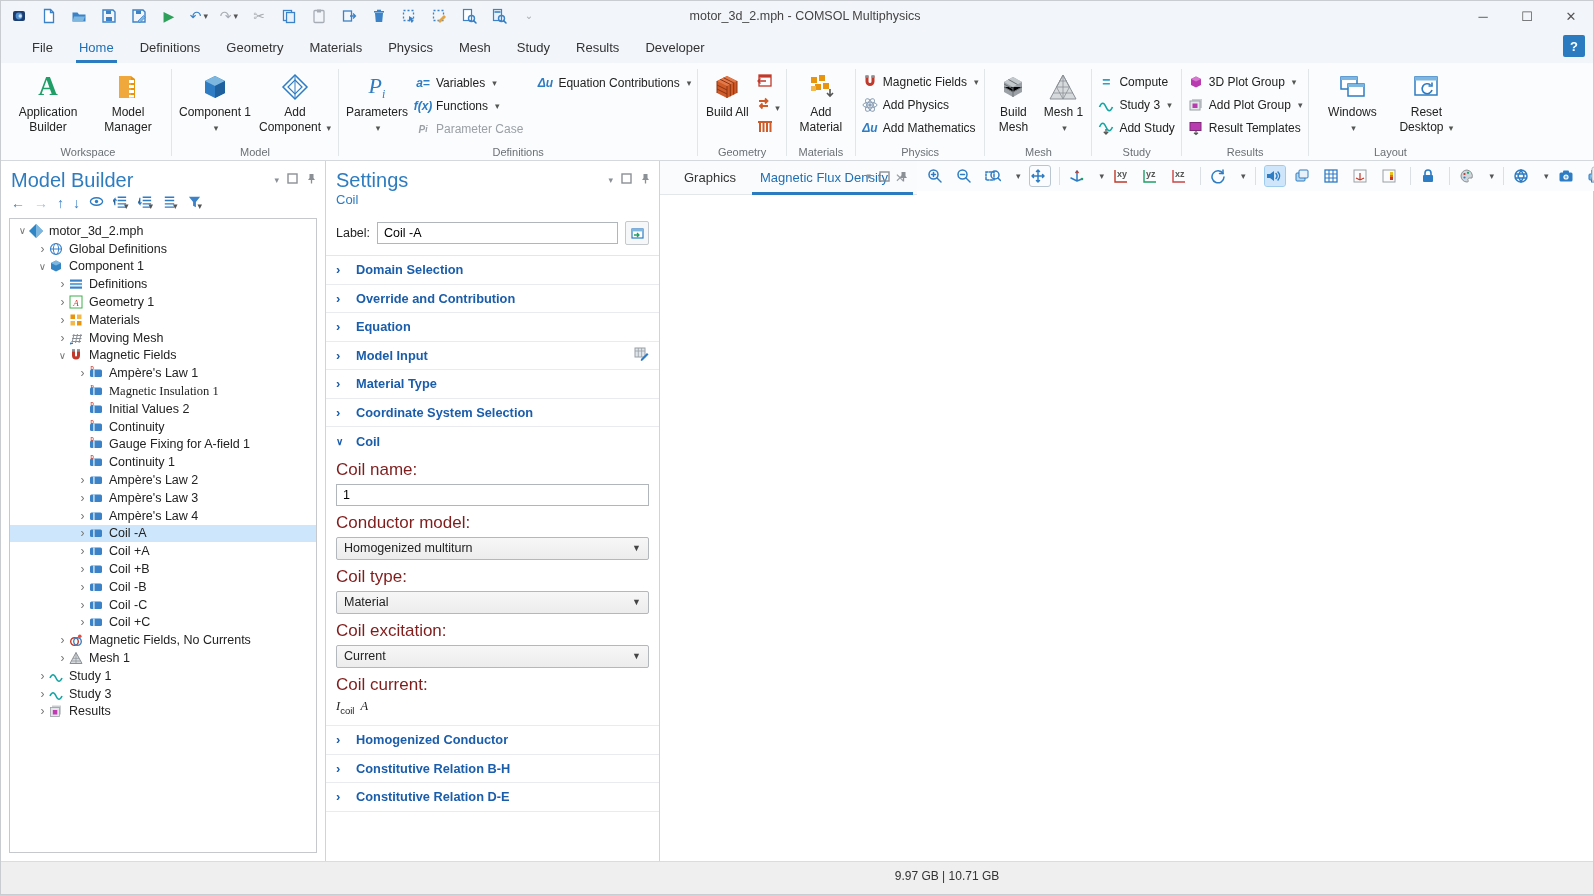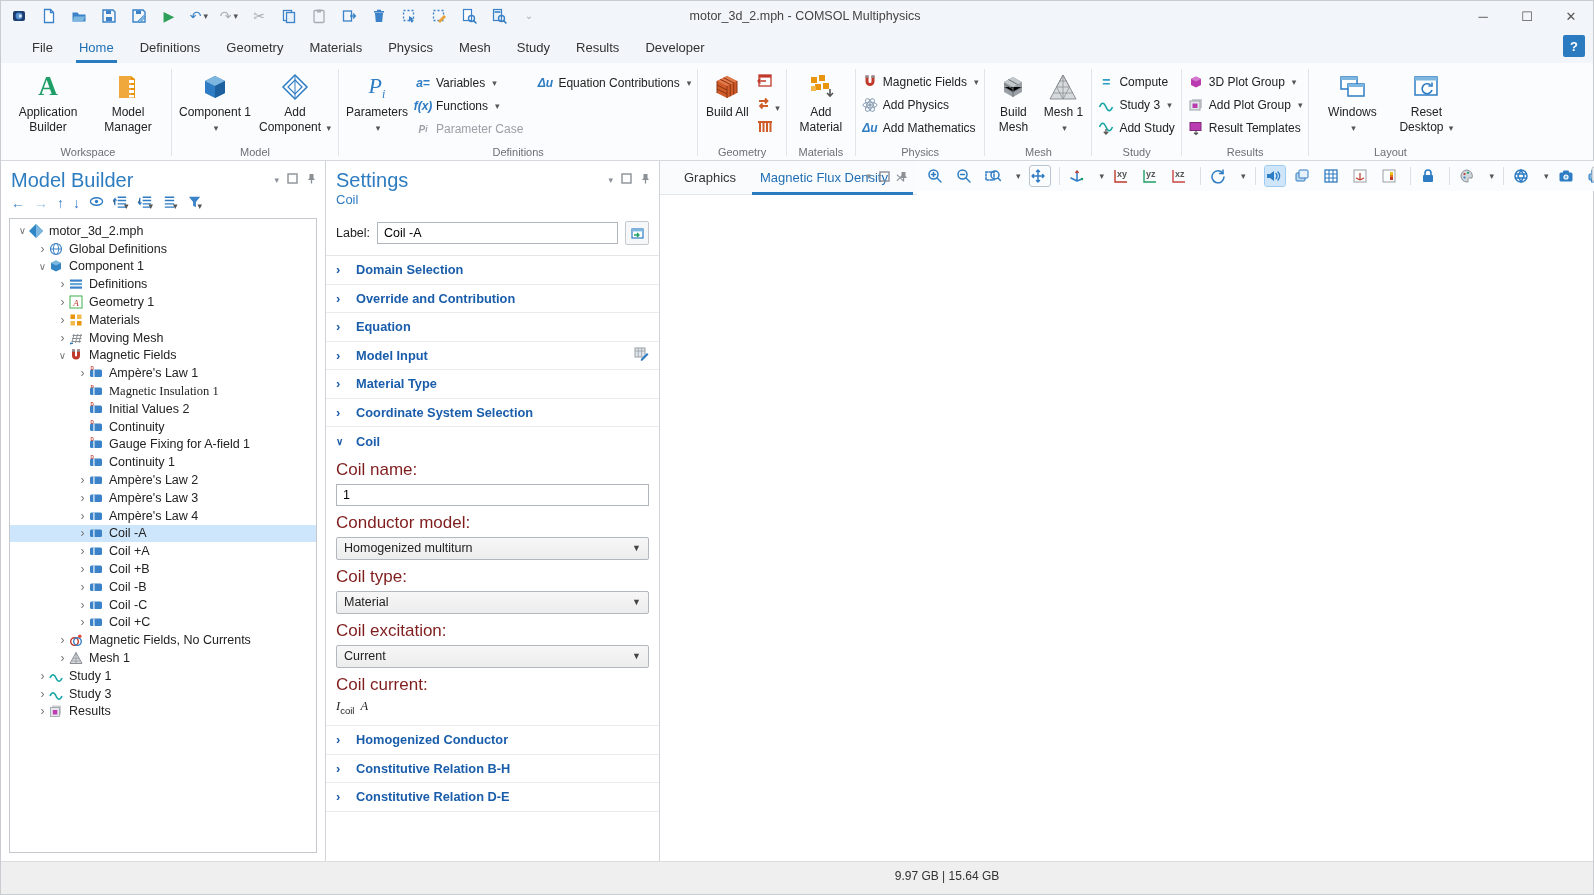--- a/index.html
+++ b/index.html
@@ -1465,15 +1465,15 @@
                 <path d="M4 7h7v4H4z" fill="none" stroke="#2e7cc3"></path>
                 <path d="M4 7l3.5 2L11 7" fill="none" stroke="#2e7cc3"></path>
               </svg></span>
         </div>
         <div class="msgbox"></div>
       </div>
     </section>
   </div>
 
   <div class="statusbar">
-    <span>9.97 GB | 15.64 GB</span>
+    <span>9.97 GB | 10.71 GB</span>
   </div>
 </div>
 
 </body></html>

